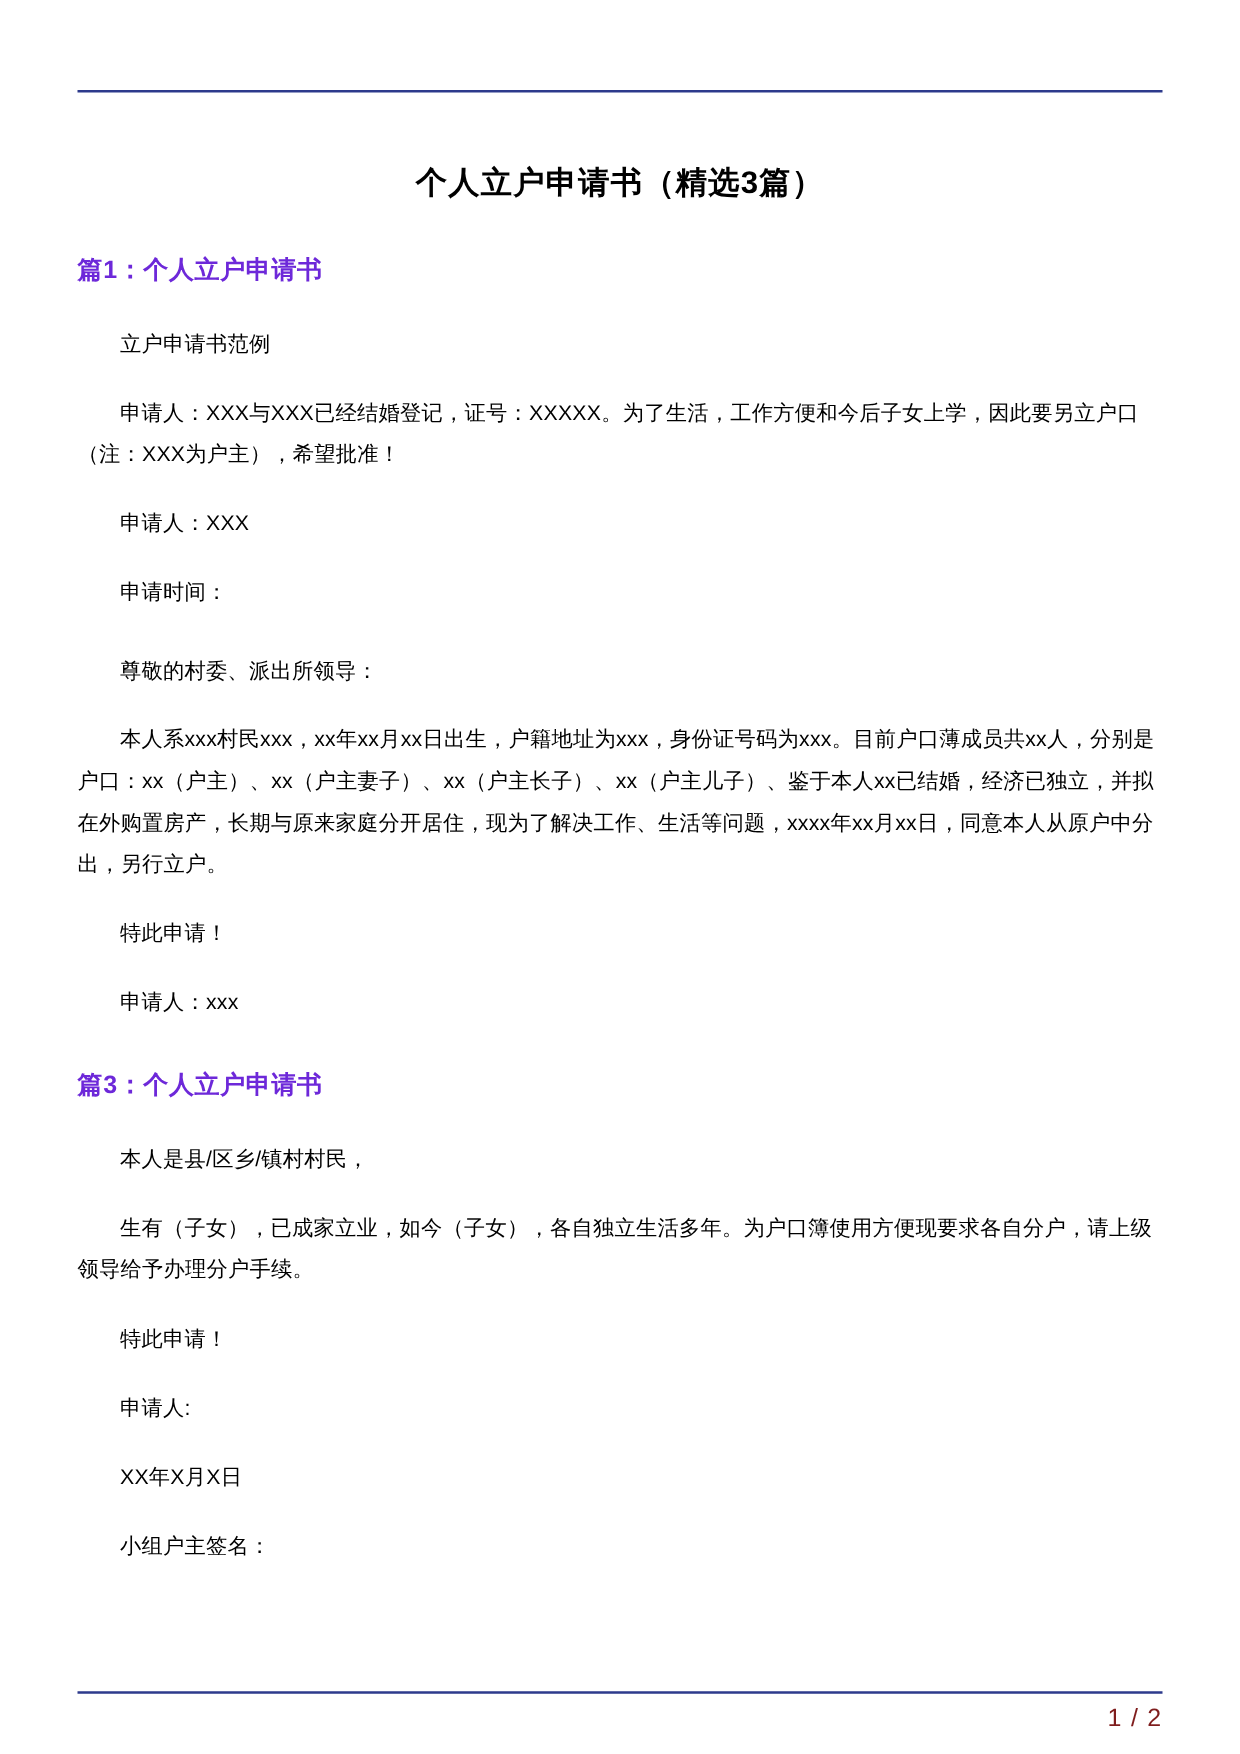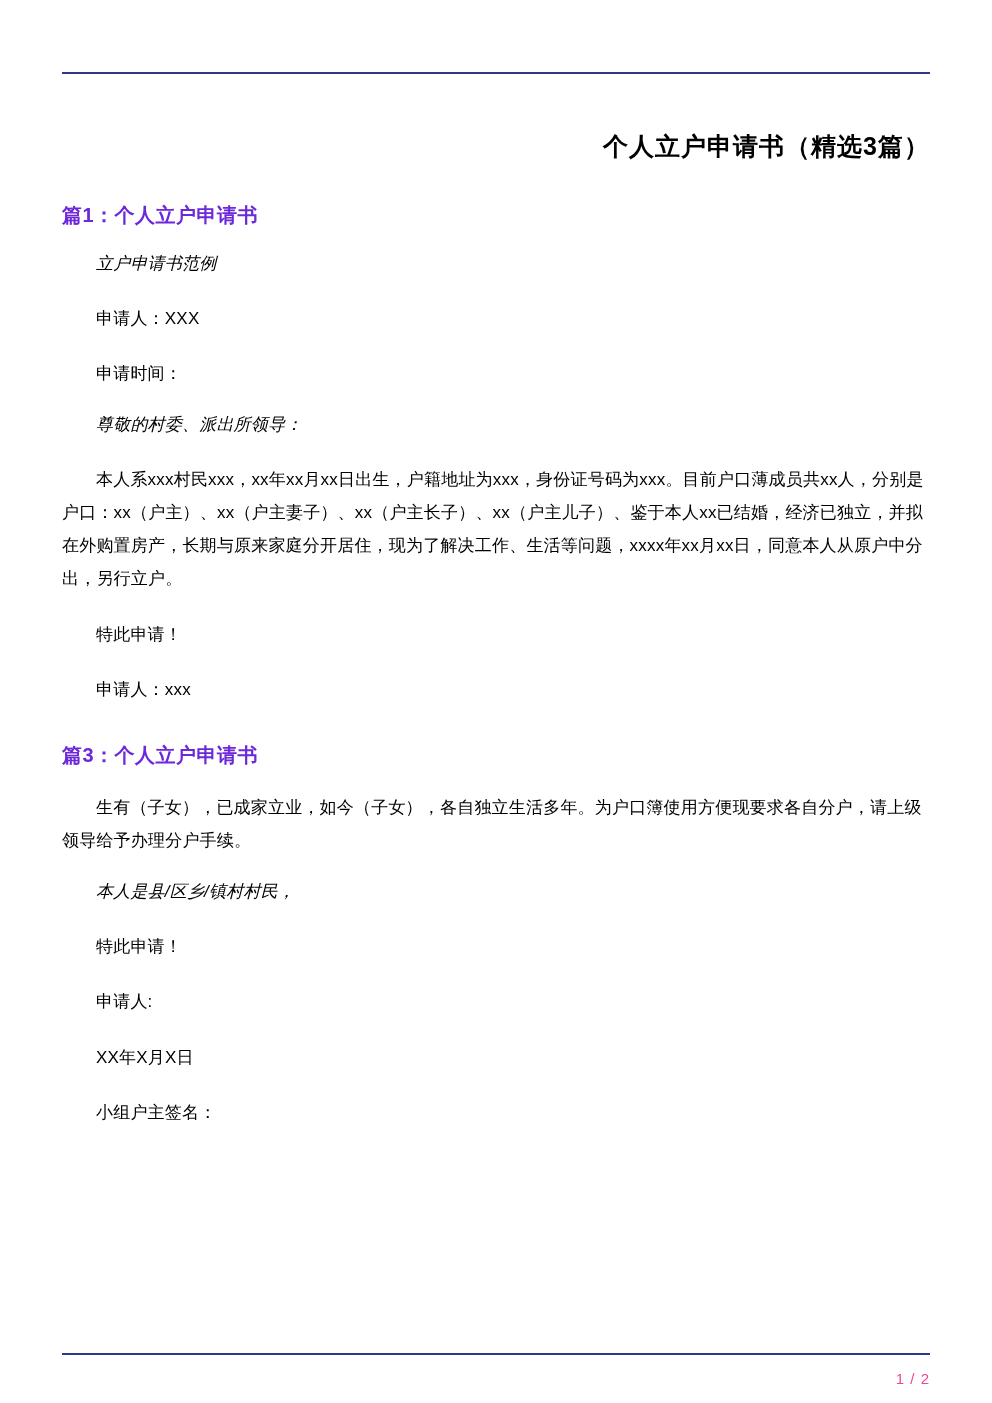--- a/index.html
+++ b/index.html
@@ -37,21 +37,21 @@
     height: 0;
     border-top: 2px solid #2d3a8c;
   }
   .content {
     position: absolute;
     left: 62px;
     right: 62px;
     top: 104px;
   }
   .doc-title {
-    text-align: right;
+    text-align: center;
     font-size: 25px;
     font-weight: bold;
     letter-spacing: 1px;
     margin: 24px 0 0 0;
     line-height: 1.5;
   }
   .section-heading {
     color: #6d28d9;
     font-size: 20px;
     font-weight: bold;
@@ -59,56 +59,56 @@
     letter-spacing: 0.5px;
   }
   p.para {
     font-size: 17px;
     line-height: 1.95;
     margin: 22px 0 0 0;
     text-indent: 2em;
     letter-spacing: 0.2px;
   }
   p.para.first-of-sec {
-    margin-top: 18px;
-    font-style: italic;
+    margin-top: 30px;
   }
   .page-number {
     position: absolute;
     right: 62px;
     bottom: 16px;
-    font-size: 15px;
-    color: #ec4899;
+    font-size: 20px;
+    color: #7f1d1d;
     letter-spacing: 1px;
   }
 </style>
 </head>
 <body>
 
 <div class="page">
 
   <div class="rule-top"></div>
 
   <div class="content">
 
     <h1 class="doc-title">个人立户申请书（精选3篇）</h1>
 
     <h2 class="section-heading">篇1：个人立户申请书</h2>
     <p class="para first-of-sec">立户申请书范例</p>
+    <p class="para">申请人：XXX与XXX已经结婚登记，证号：XXXXX。为了生活，工作方便和今后子女上学，因此要另立户口（注：XXX为户主），希望批准！</p>
     <p class="para">申请人：XXX</p>
     <p class="para">申请时间：</p>
 
     <p class="para first-of-sec">尊敬的村委、派出所领导：</p>
     <p class="para">本人系xxx村民xxx，xx年xx月xx日出生，户籍地址为xxx，身份证号码为xxx。目前户口薄成员共xx人，分别是户口：xx（户主）、xx（户主妻子）、xx（户主长子）、xx（户主儿子）、鉴于本人xx已结婚，经济已独立，并拟在外购置房产，长期与原来家庭分开居住，现为了解决工作、生活等问题，xxxx年xx月xx日，同意本人从原户中分出，另行立户。</p>
     <p class="para">特此申请！</p>
     <p class="para">申请人：xxx</p>
 
     <h2 class="section-heading">篇3：个人立户申请书</h2>
+    <p class="para first-of-sec">本人是县/区乡/镇村村民，</p>
     <p class="para">生有（子女），已成家立业，如今（子女），各自独立生活多年。为户口簿使用方便现要求各自分户，请上级领导给予办理分户手续。</p>
-    <p class="para first-of-sec">本人是县/区乡/镇村村民，</p>
     <p class="para">特此申请！</p>
     <p class="para">申请人:</p>
     <p class="para">XX年X月X日</p>
     <p class="para">小组户主签名：</p>
 
   </div>
 
   <div class="rule-bottom"></div>
   <div class="page-number">1 / 2</div>
 

